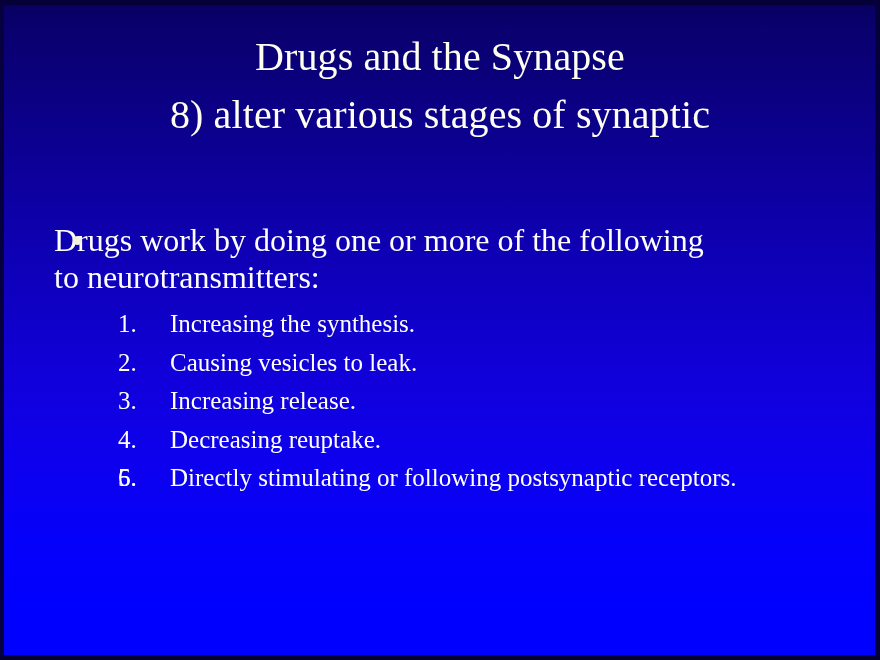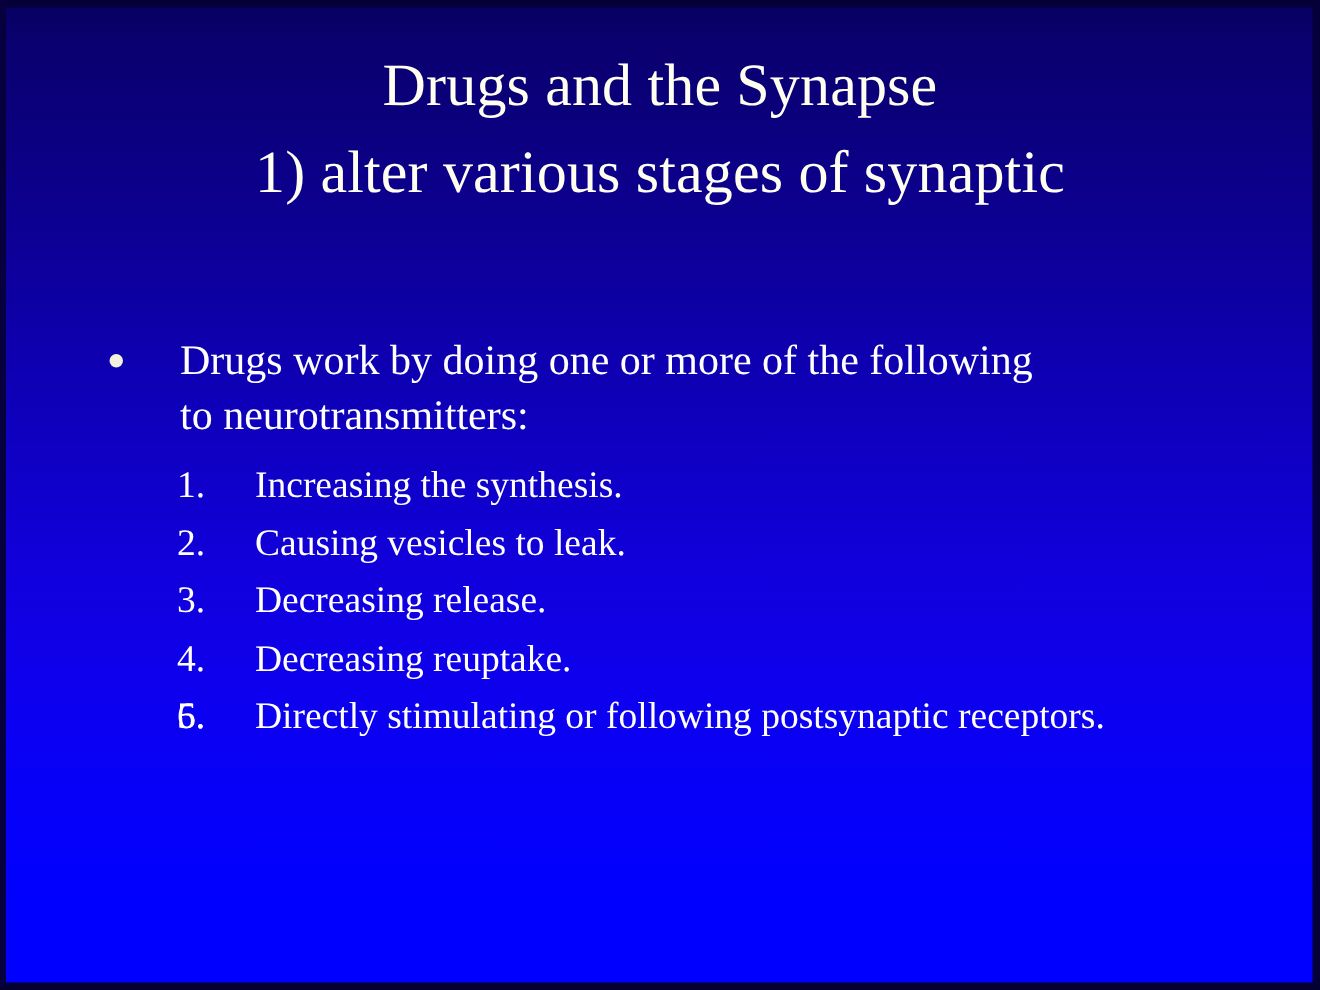--- a/index.html
+++ b/index.html
@@ -78,24 +78,24 @@
   
   .body-block {
     position: absolute;
     left: 0;
     top: 222px;
     width: 880px;
   }
 
   .bullet-row {
     position: relative;
-    padding-left: 120px;
+    padding-left: 54px;
     padding-right: 170px;
     color: #ffffff;
-    font-size: 28px;
+    font-size: 32px;
     line-height: 37px;
   }
   .bullet-dot {
     position: absolute;
     left: 73px;
     top: 14px;
     width: 9px;
     height: 9px;
     border-radius: 50%;
     background: #f3f0dc;
@@ -131,42 +131,42 @@
 <body>
 
 <div class="slide">
 
   <div class="slide-bg"></div>
 
   <div class="content">
 
     <div class="title-block">
       <div class="title-line">Drugs and the Synapse</div>
-      <div class="title-line">1) alter various stages of synaptic</div>
+      <div class="title-line">8) alter various stages of synaptic</div>
     </div>
 
     <div class="body-block">
 
       <div class="bullet-row">
         <span class="bullet-dot"></span>
         <span>Drugs work by doing one or more of the following to neurotransmitters:</span>
       </div>
 
       <ol class="numbered-list">
         <li class="num-item">
           <span class="num-marker">1.</span>
           <span class="num-text">Increasing the synthesis.</span>
         </li>
         <li class="num-item">
           <span class="num-marker">2.</span>
           <span class="num-text">Causing vesicles to leak.</span>
         </li>
         <li class="num-item">
           <span class="num-marker">3.</span>
-          <span class="num-text">Decreasing release.</span>
+          <span class="num-text">Increasing release.</span>
         </li>
         <li class="num-item">
           <span class="num-marker">4.</span>
           <span class="num-text">Decreasing reuptake.</span>
         </li>
         <li class="num-item">
           <span class="num-marker">5.</span>
         </li>
         <li class="num-item">
           <span class="num-marker">6.</span>

